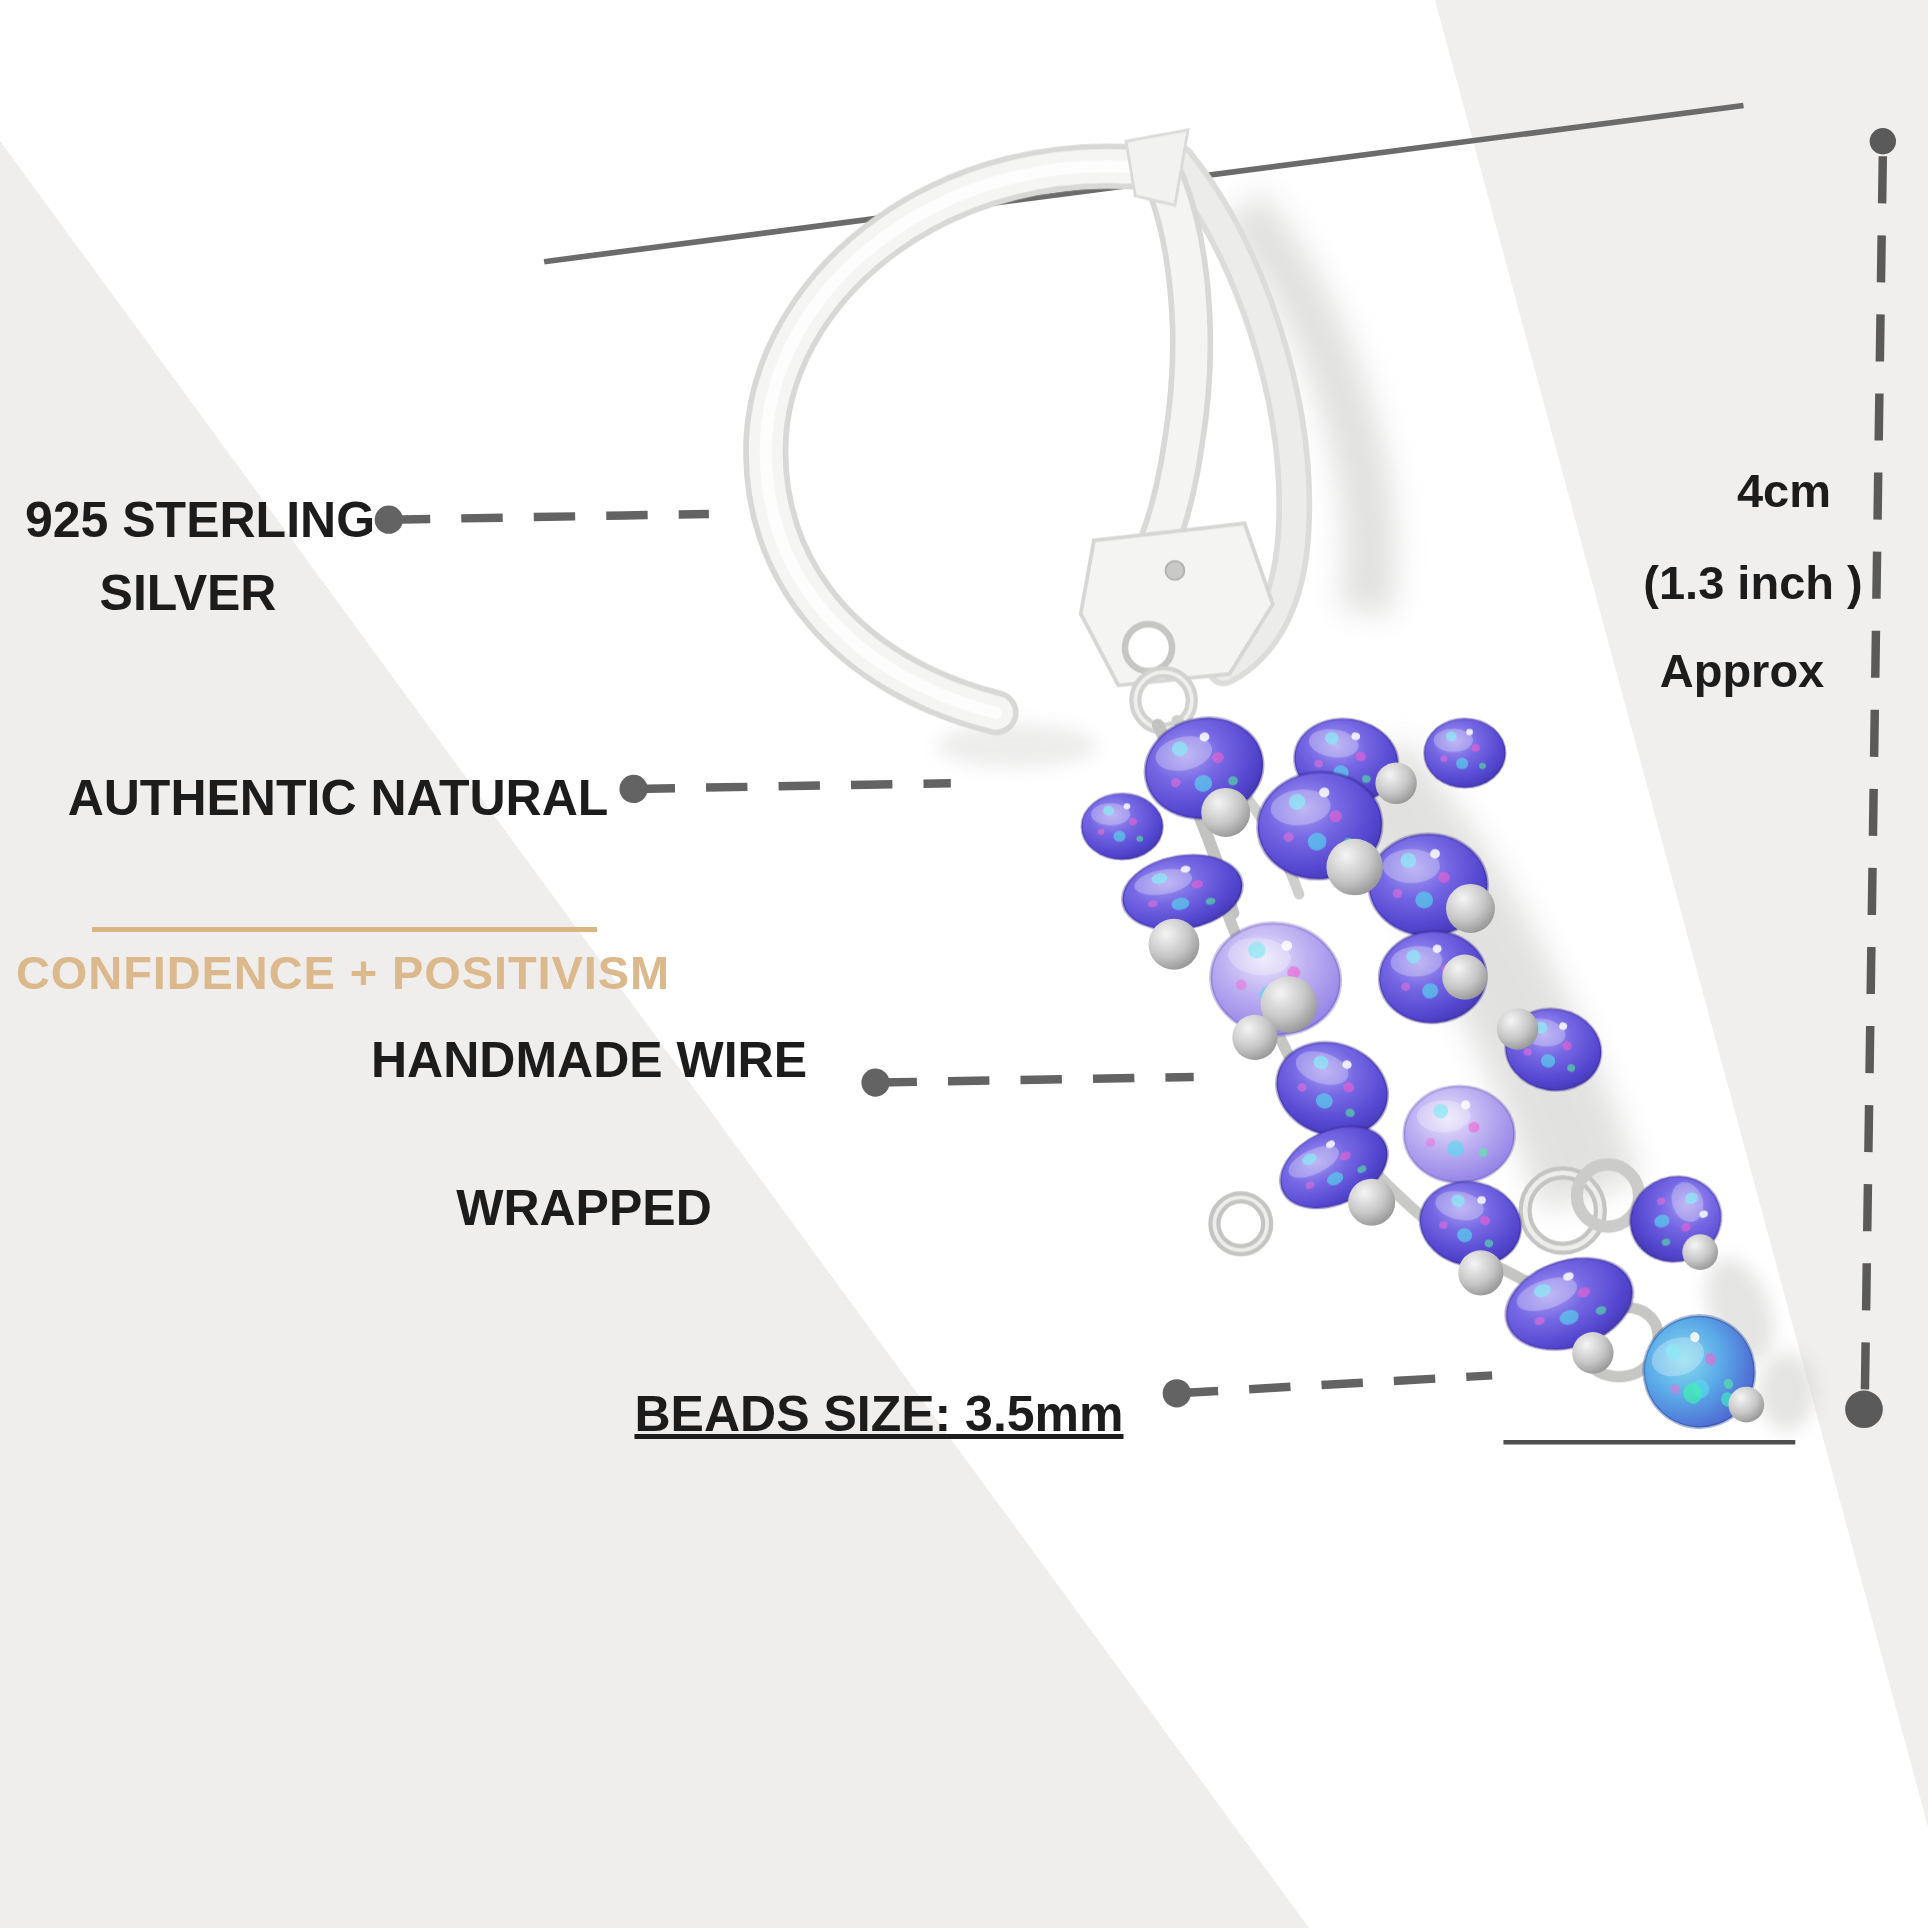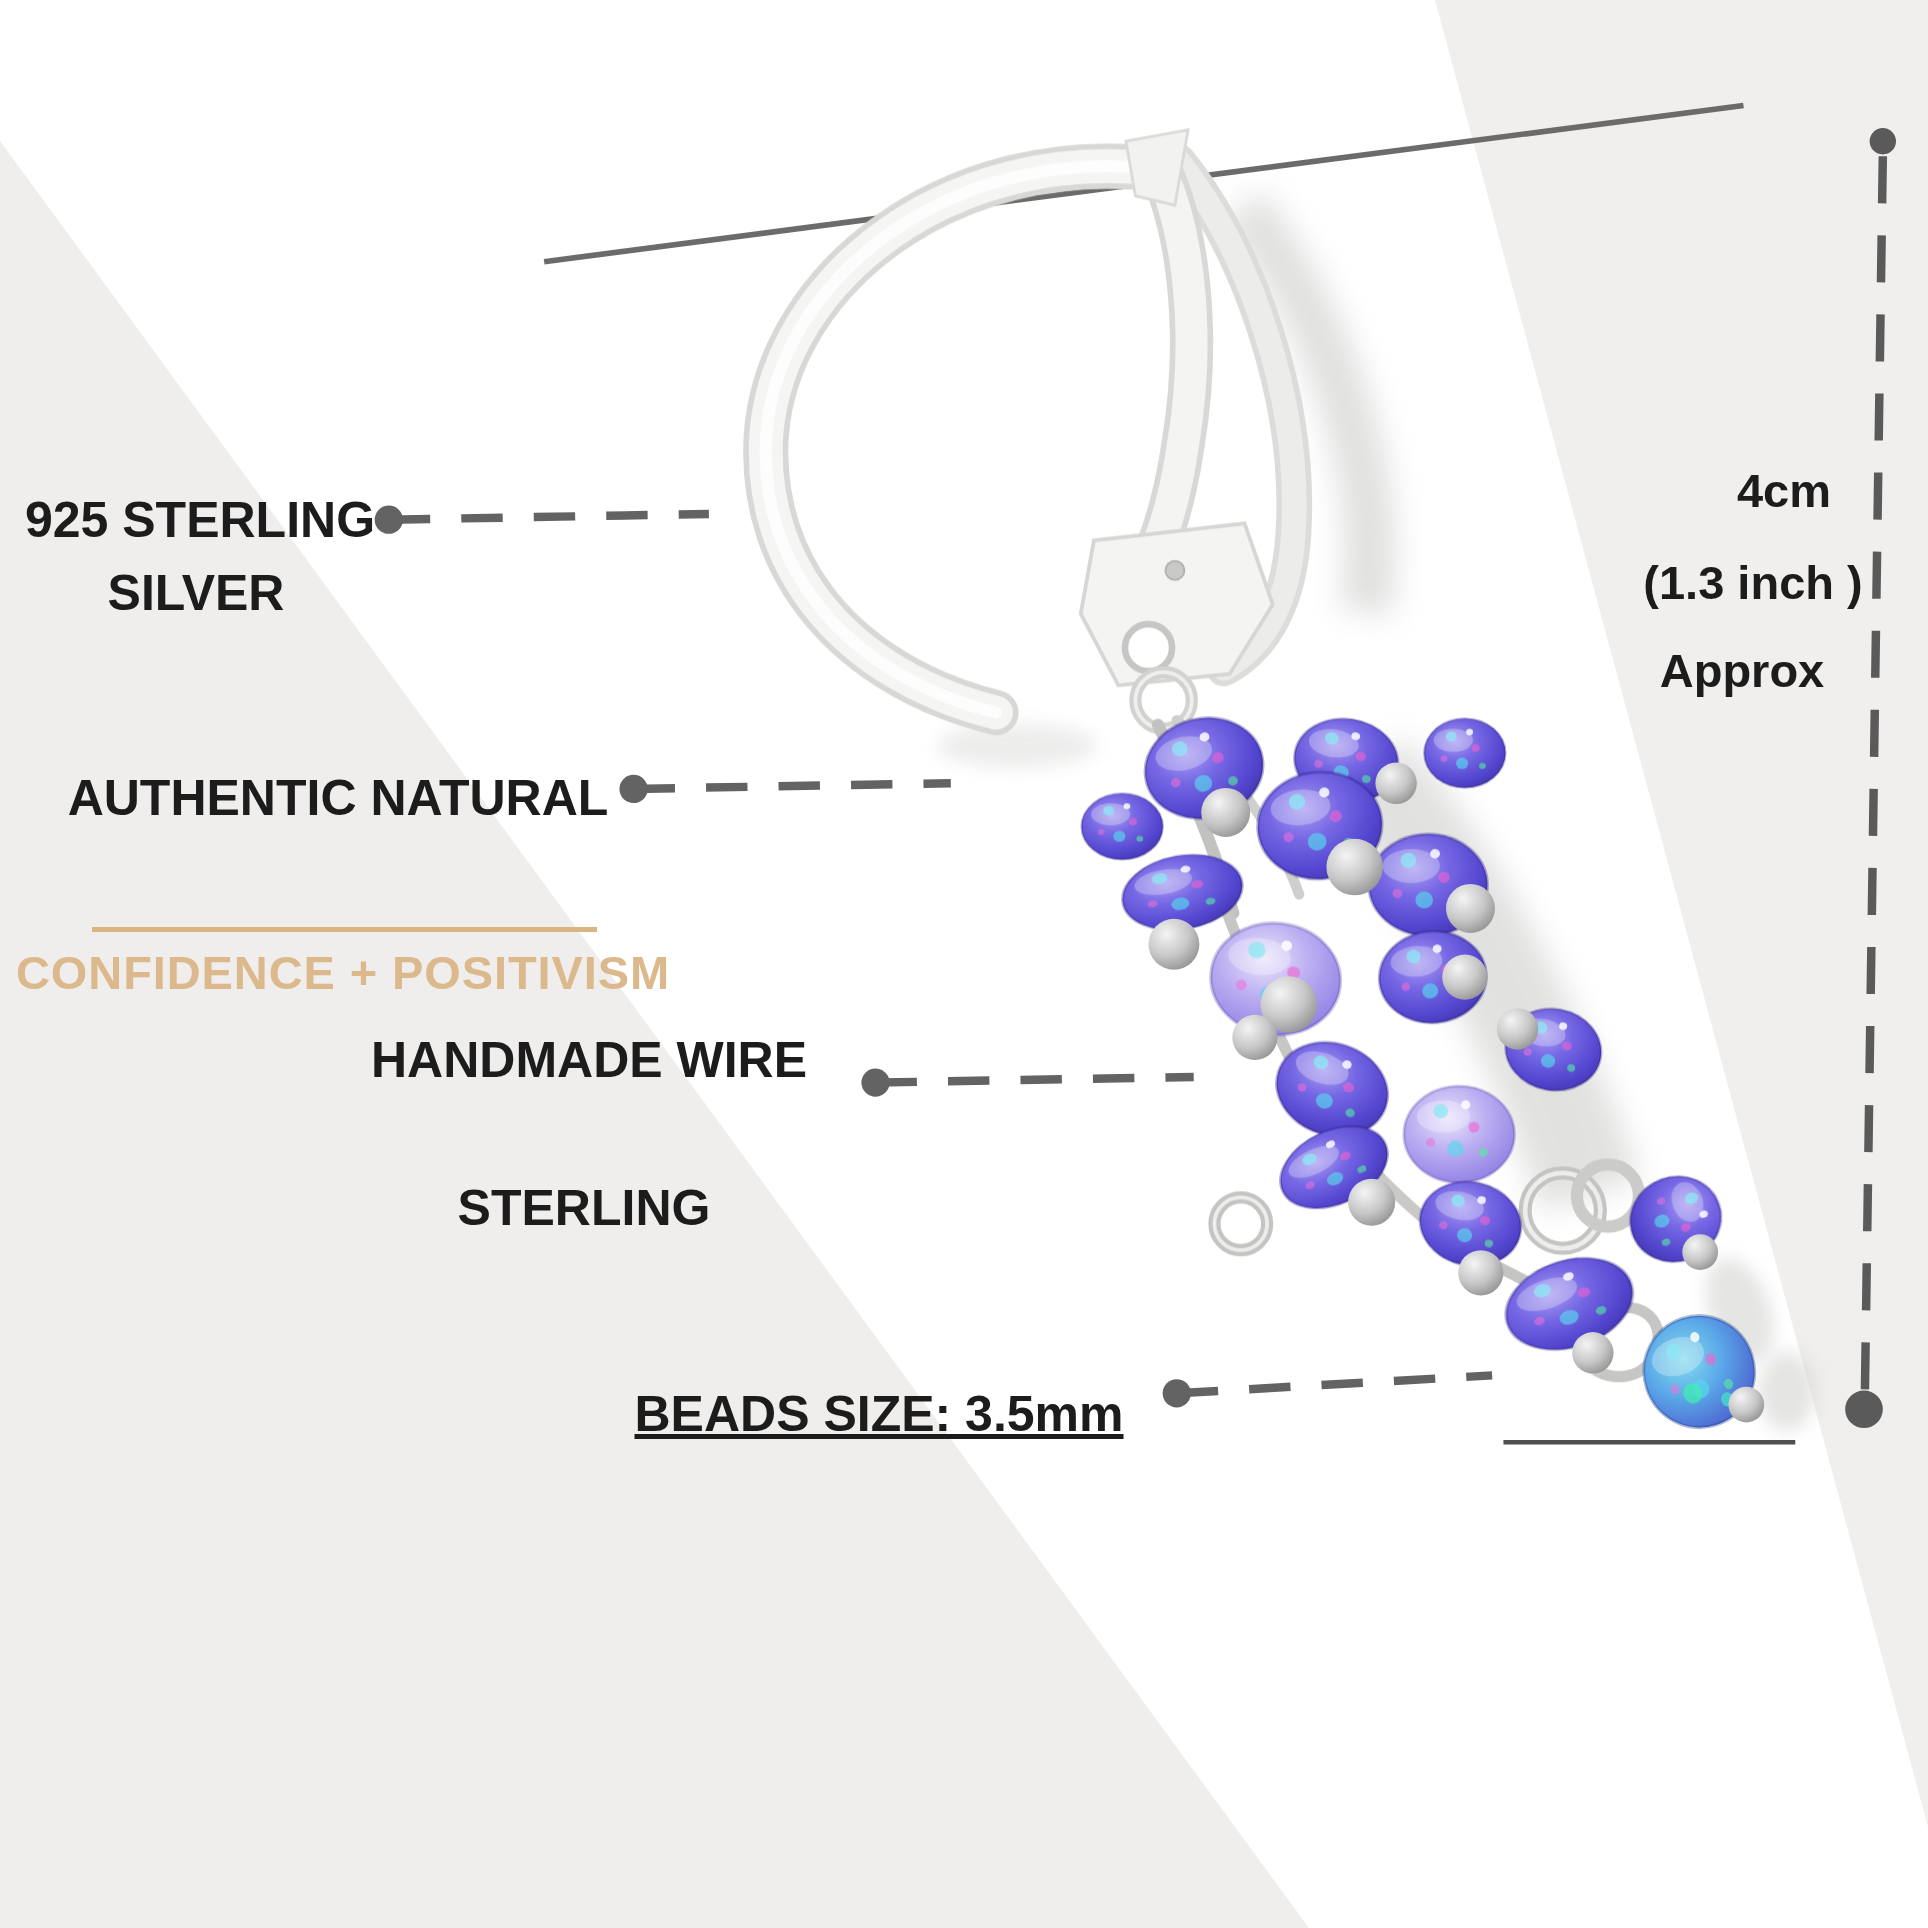--- a/index.html
+++ b/index.html
@@ -192,28 +192,28 @@
     <g>
       <circle cx="2000" cy="150" r="14" fill="#5a5a5a"></circle>
       <line x1="2000" y1="166" x2="1981" y2="1478" stroke="#5a5a5a" stroke-width="9" stroke-dasharray="50 34"></line>
       <circle cx="1980" cy="1497" r="20" fill="#5a5a5a"></circle>
     </g>
 
     <line x1="1597" y1="1532" x2="1907" y2="1532" stroke="#4f4f4f" stroke-width="5"></line>
   </svg>
 
   <div class="label" style="left:200px;top:520px;">925 STERLING</div>
-  <div class="label" style="left:196px;top:593px;">SILVER</div>
+  <div class="label" style="left:188px;top:593px;">SILVER</div>
 
   <div class="label" style="left:338px;top:798px;">AUTHENTIC NATURAL</div>
   <div class="underline-bar" style="left:92px;top:927px;width:505px;"></div>
   <div class="label tagline" style="left:343px;top:972px;text-align:center;">CONFIDENCE + POSITIVISM</div>
 
   <div class="label" style="left:589px;top:1060px;">HANDMADE WIRE</div>
-  <div class="label" style="left:584px;top:1208px;">STERLING</div>
+  <div class="label" style="left:584px;top:1208px;">WRAPPED</div>
 
   <div class="label" style="left:879px;top:1414px;text-decoration:underline;">BEADS SIZE: 3.5mm</div>
 
   <div class="label dim" style="left:1740px;top:490px;margin-left:44px;">4cm</div>
   <div class="label dim" style="left:1753px;top:582px;">(1.3 inch )</div>
   <div class="label dim" style="left:1742px;top:670px;">Approx</div>
 
 </div>
 
 

